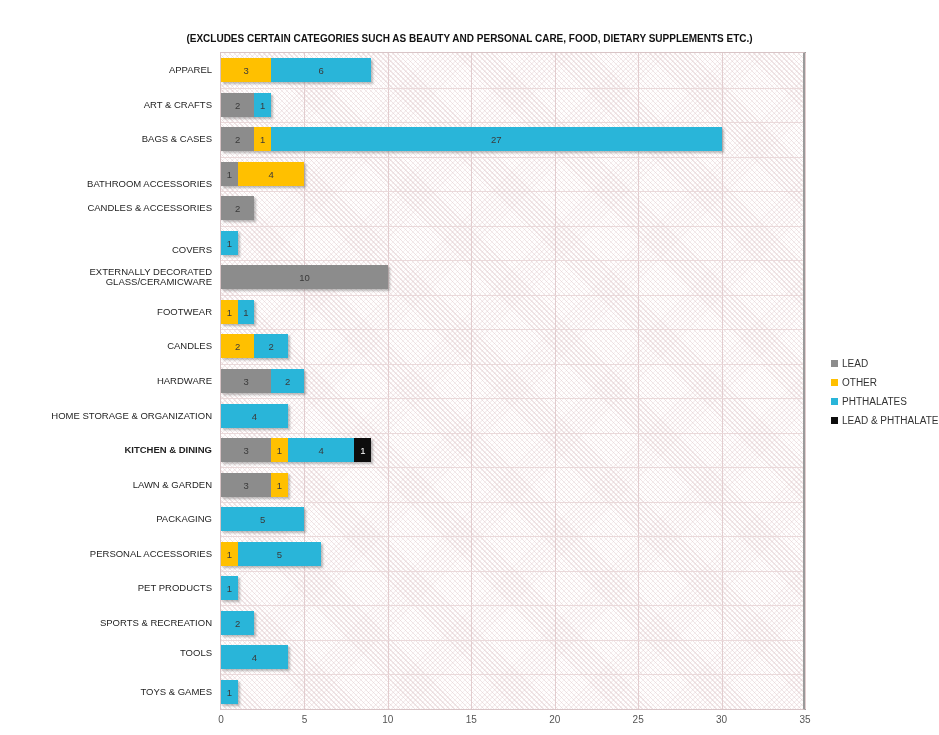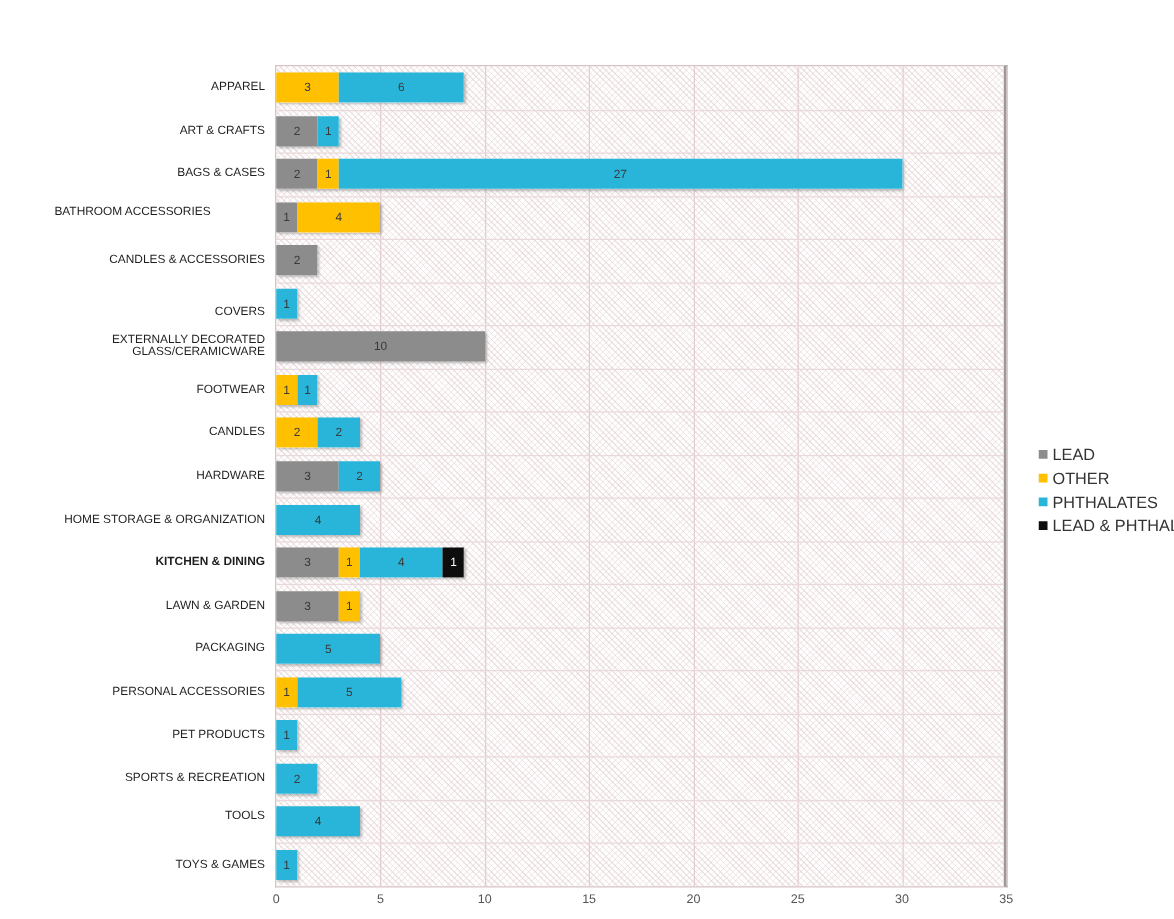--- a/index.html
+++ b/index.html
@@ -34,26 +34,27 @@
     position:absolute; left:0; width:212px; text-align:right;
     font-size:9.5px; color:#1f1f1f; transform:translateY(-50%); line-height:1.05;
   }
   .x-label {
     position:absolute; top:714px; transform:translateX(-50%);
     font-size:10px; color:#555555;
   }
   .legend { position:absolute; left:831px; top:354px; }
   .legend-item { display:flex; align-items:center; height:19px; }
   .legend-marker { width:7px; height:7px; margin-right:4px; flex:0 0 auto; }
-  .legend-label { font-size:13px; color:#333333; white-space:nowrap; }
+  .legend-label { font-size:10px; color:#333333; white-space:nowrap; }
 </style>
 </head>
 <body>
 
 <div class="canvas">
+  <div class="subtitle">(EXCLUDES CERTAIN CATEGORIES SUCH AS BEAUTY AND PERSONAL CARE, FOOD, DIETARY SUPPLEMENTS ETC.)</div>
 
   <div class="plot" id="plot">
       <div class="gridline-v" style="left: 83.4286px;"></div>
       <div class="gridline-v" style="left: 166.857px;"></div>
       <div class="gridline-v" style="left: 250.286px;"></div>
       <div class="gridline-v" style="left: 333.714px;"></div>
       <div class="gridline-v" style="left: 417.143px;"></div>
       <div class="gridline-v" style="left: 500.571px;"></div>
       <div class="gridline-v" style="left: 584px;"></div>
       <div class="gridline-h" style="top: 35px;"></div>
@@ -206,21 +207,21 @@
       <div class="bar" style="left: 0px; top: 627px; height: 24px;">
         <div class="seg" style="width: 16.6857px; background: rgb(41, 181, 217);">
           <span>1</span>
         </div>
       </div>
     </div>
   <div id="catLabels">
       <div class="cat-label" style="top: 70px;">APPAREL</div>
       <div class="cat-label" style="top: 105px;">ART &amp; CRAFTS</div>
       <div class="cat-label" style="top: 139px;">BAGS &amp; CASES</div>
-      <div class="cat-label" style="top: 170px; text-align: center;">BATHROOM ACCESSORIES</div>
+      <div class="cat-label" style="top: 184px;">BATHROOM ACCESSORIES</div>
       <div class="cat-label" style="top: 208px;">CANDLES &amp; ACCESSORIES</div>
       <div class="cat-label" style="top: 250px;">COVERS</div>
       <div class="cat-label" style="top: 277px;">EXTERNALLY DECORATED GLASS/CERAMICWARE</div>
       <div class="cat-label" style="top: 312px;">FOOTWEAR</div>
       <div class="cat-label" style="top: 346px;">CANDLES</div>
       <div class="cat-label" style="top: 381px;">HARDWARE</div>
       <div class="cat-label" style="top: 416px;">HOME STORAGE &amp; ORGANIZATION</div>
       <div class="cat-label" style="top: 450px; font-weight: bold;">KITCHEN &amp; DINING</div>
       <div class="cat-label" style="top: 485px;">LAWN &amp; GARDEN</div>
       <div class="cat-label" style="top: 519px;">PACKAGING</div>

